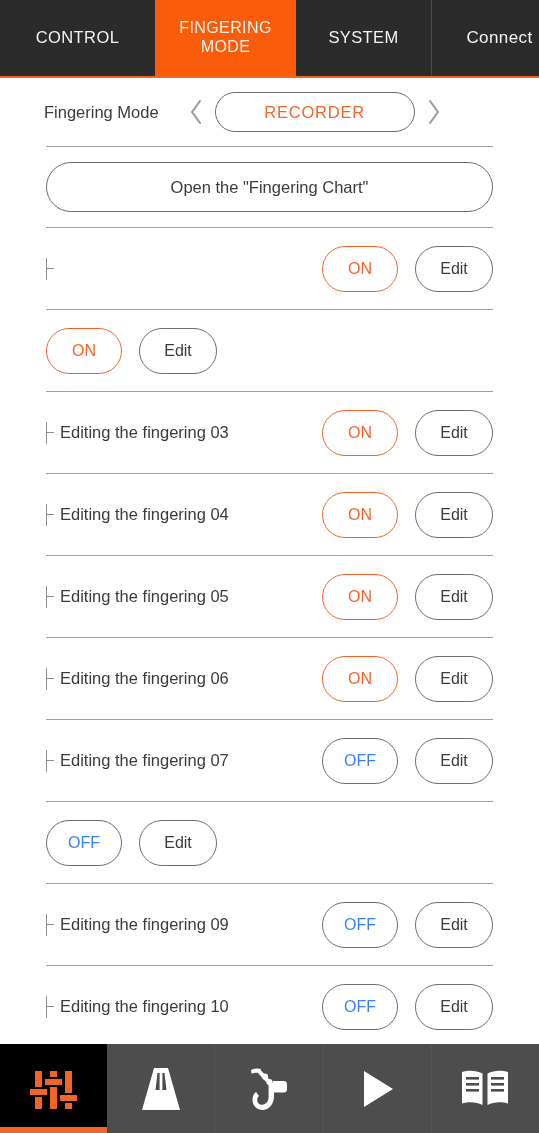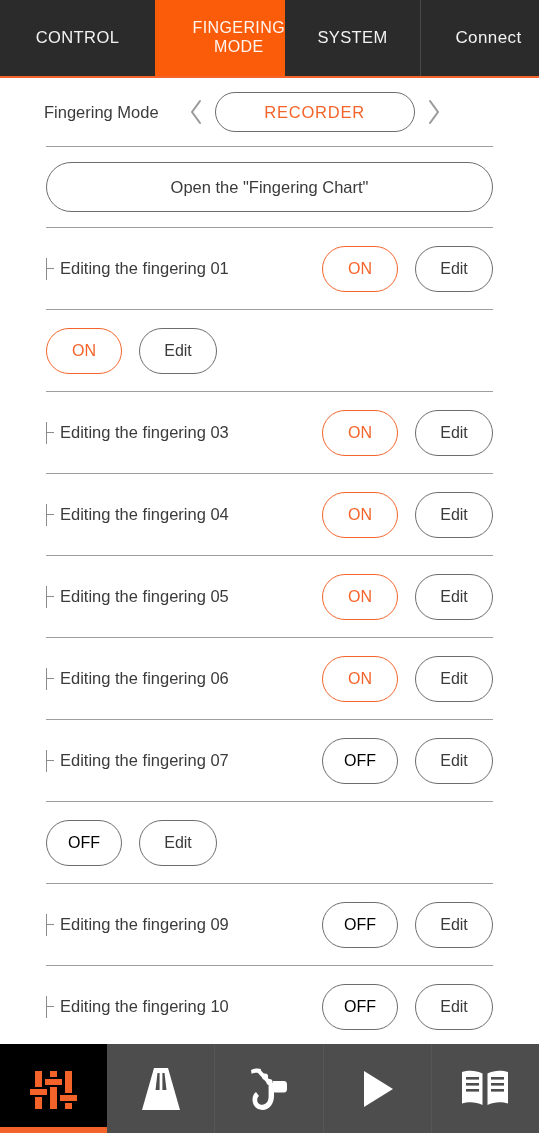--- a/index.html
+++ b/index.html
@@ -24,21 +24,21 @@
     display:flex; align-items:center; justify-content:center;
     text-align:center;
     color:#f2f2f2;
     font-size:16.5px;
     letter-spacing:0.4px;
     line-height:1.18;
     background:#2b2b2b;
     user-select:none;
   }
   .tab.w-control  { width:155px; }
-  .tab.w-fing     { width:130px; background:#fa5c0a; color:#fff6f0; font-size:16px;justify-content:flex-end; }
+  .tab.w-fing     { width:141px; background:#fa5c0a; color:#fff6f0; font-size:16px; }
   .tab.w-system   { width:135px; }
   .tab.w-connect  { width:136px; border-left:1px solid #4a4a4a; font-size:17px; }
 
   
   #content {
     position:absolute; left:0; top:78px; width:539px; height:966px;
     background:#ffffff;
     overflow:hidden;
   }
 
@@ -119,21 +119,21 @@
   .branch::after {
     content:""; position:absolute; left:0; top:10.5px;
     width:8px; height:1.4px; background:#8c8c8c;
   }
   .state-btn {
     flex:0 0 auto;
     width:76px; height:46px;
     border-radius:23px;
     border:1.6px solid #6d6d6d;
     display:flex; align-items:center; justify-content:center;
-    font-size:16px; color:#000000;
+    font-size:16px; color:#3b82f6;
     background:#fff;
     margin-right:17px;
   }
   .state-btn.on {
     border-color:#f4642a;
     color:#f4642a;
   }
   .edit-btn {
     flex:0 0 auto;
     width:78px; height:46px;
@@ -218,21 +218,20 @@
       <span>Open the "Fingering Chart"</span>
     </div>
   </div>
 
   <div class="divider"></div>
 
   <div id="list">
       <div class="row">
         <div class="row-label">
           <span class="branch"></span>
-          <span>Editing the fingering 01</span>
         </div>
         <div class="state-btn on">
           <span>ON</span>
         </div>
         <div class="edit-btn">
           <span>Edit</span>
         </div>
       </div>
       <div class="divider"></div>
       <div class="row">

